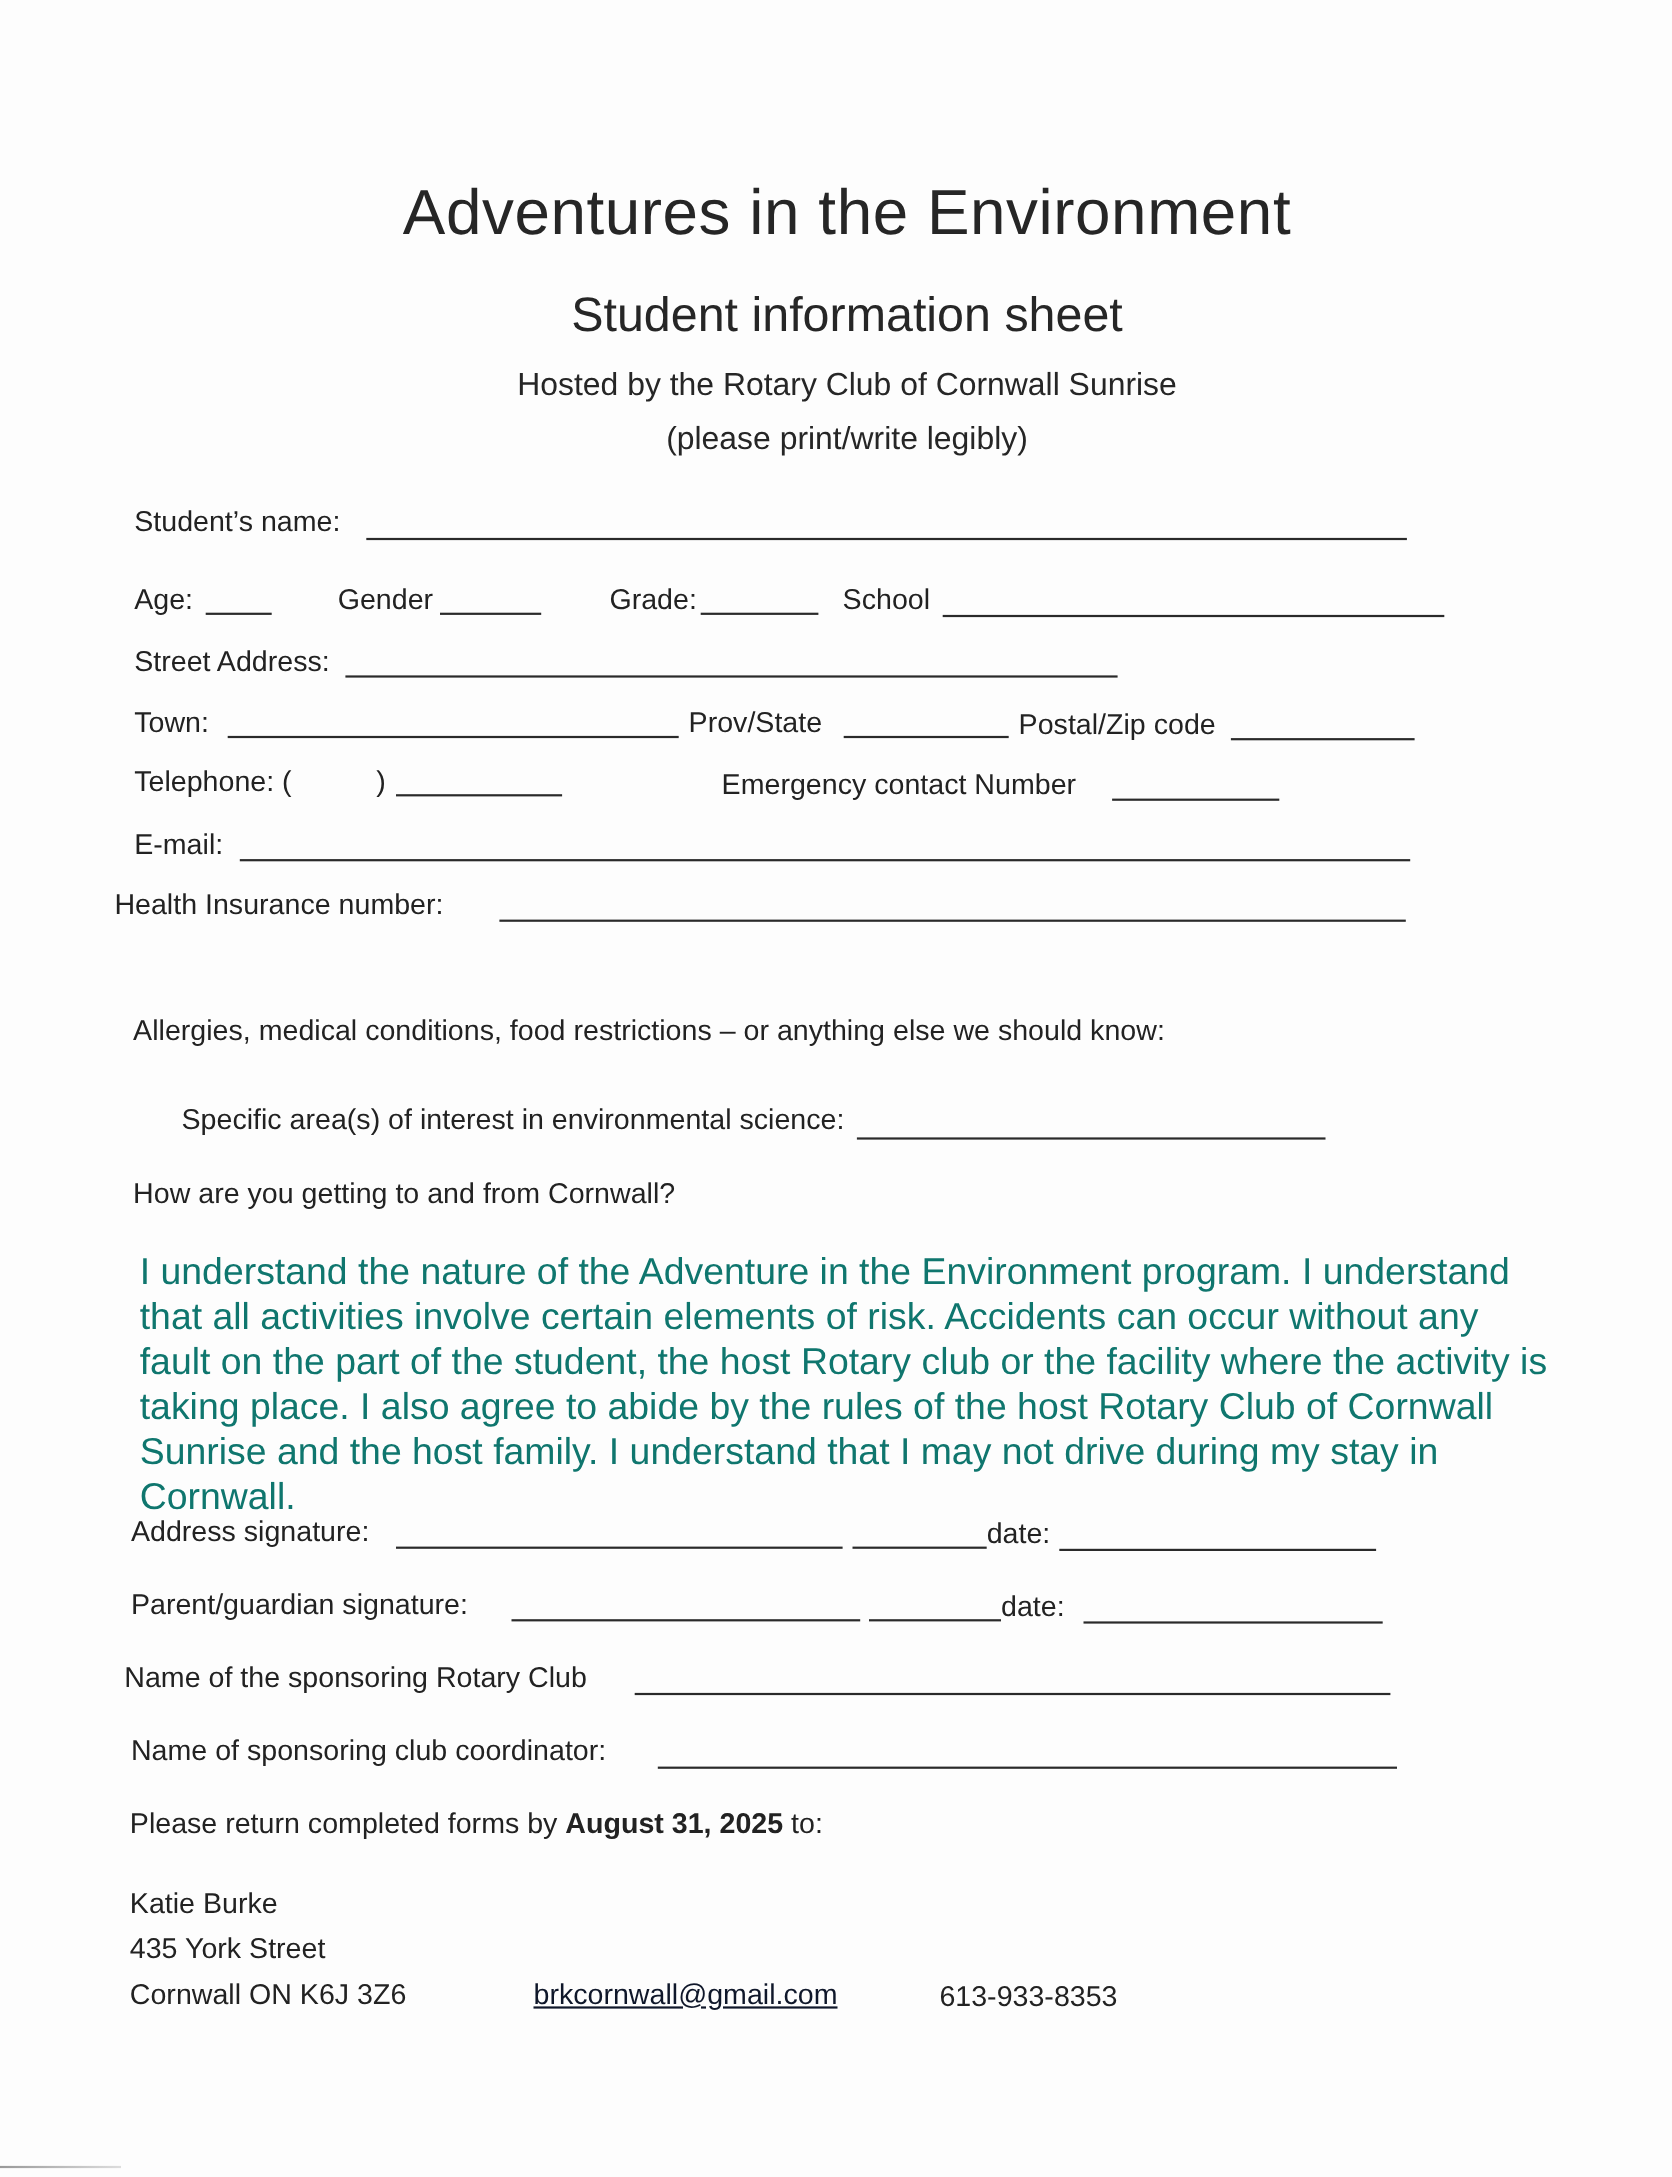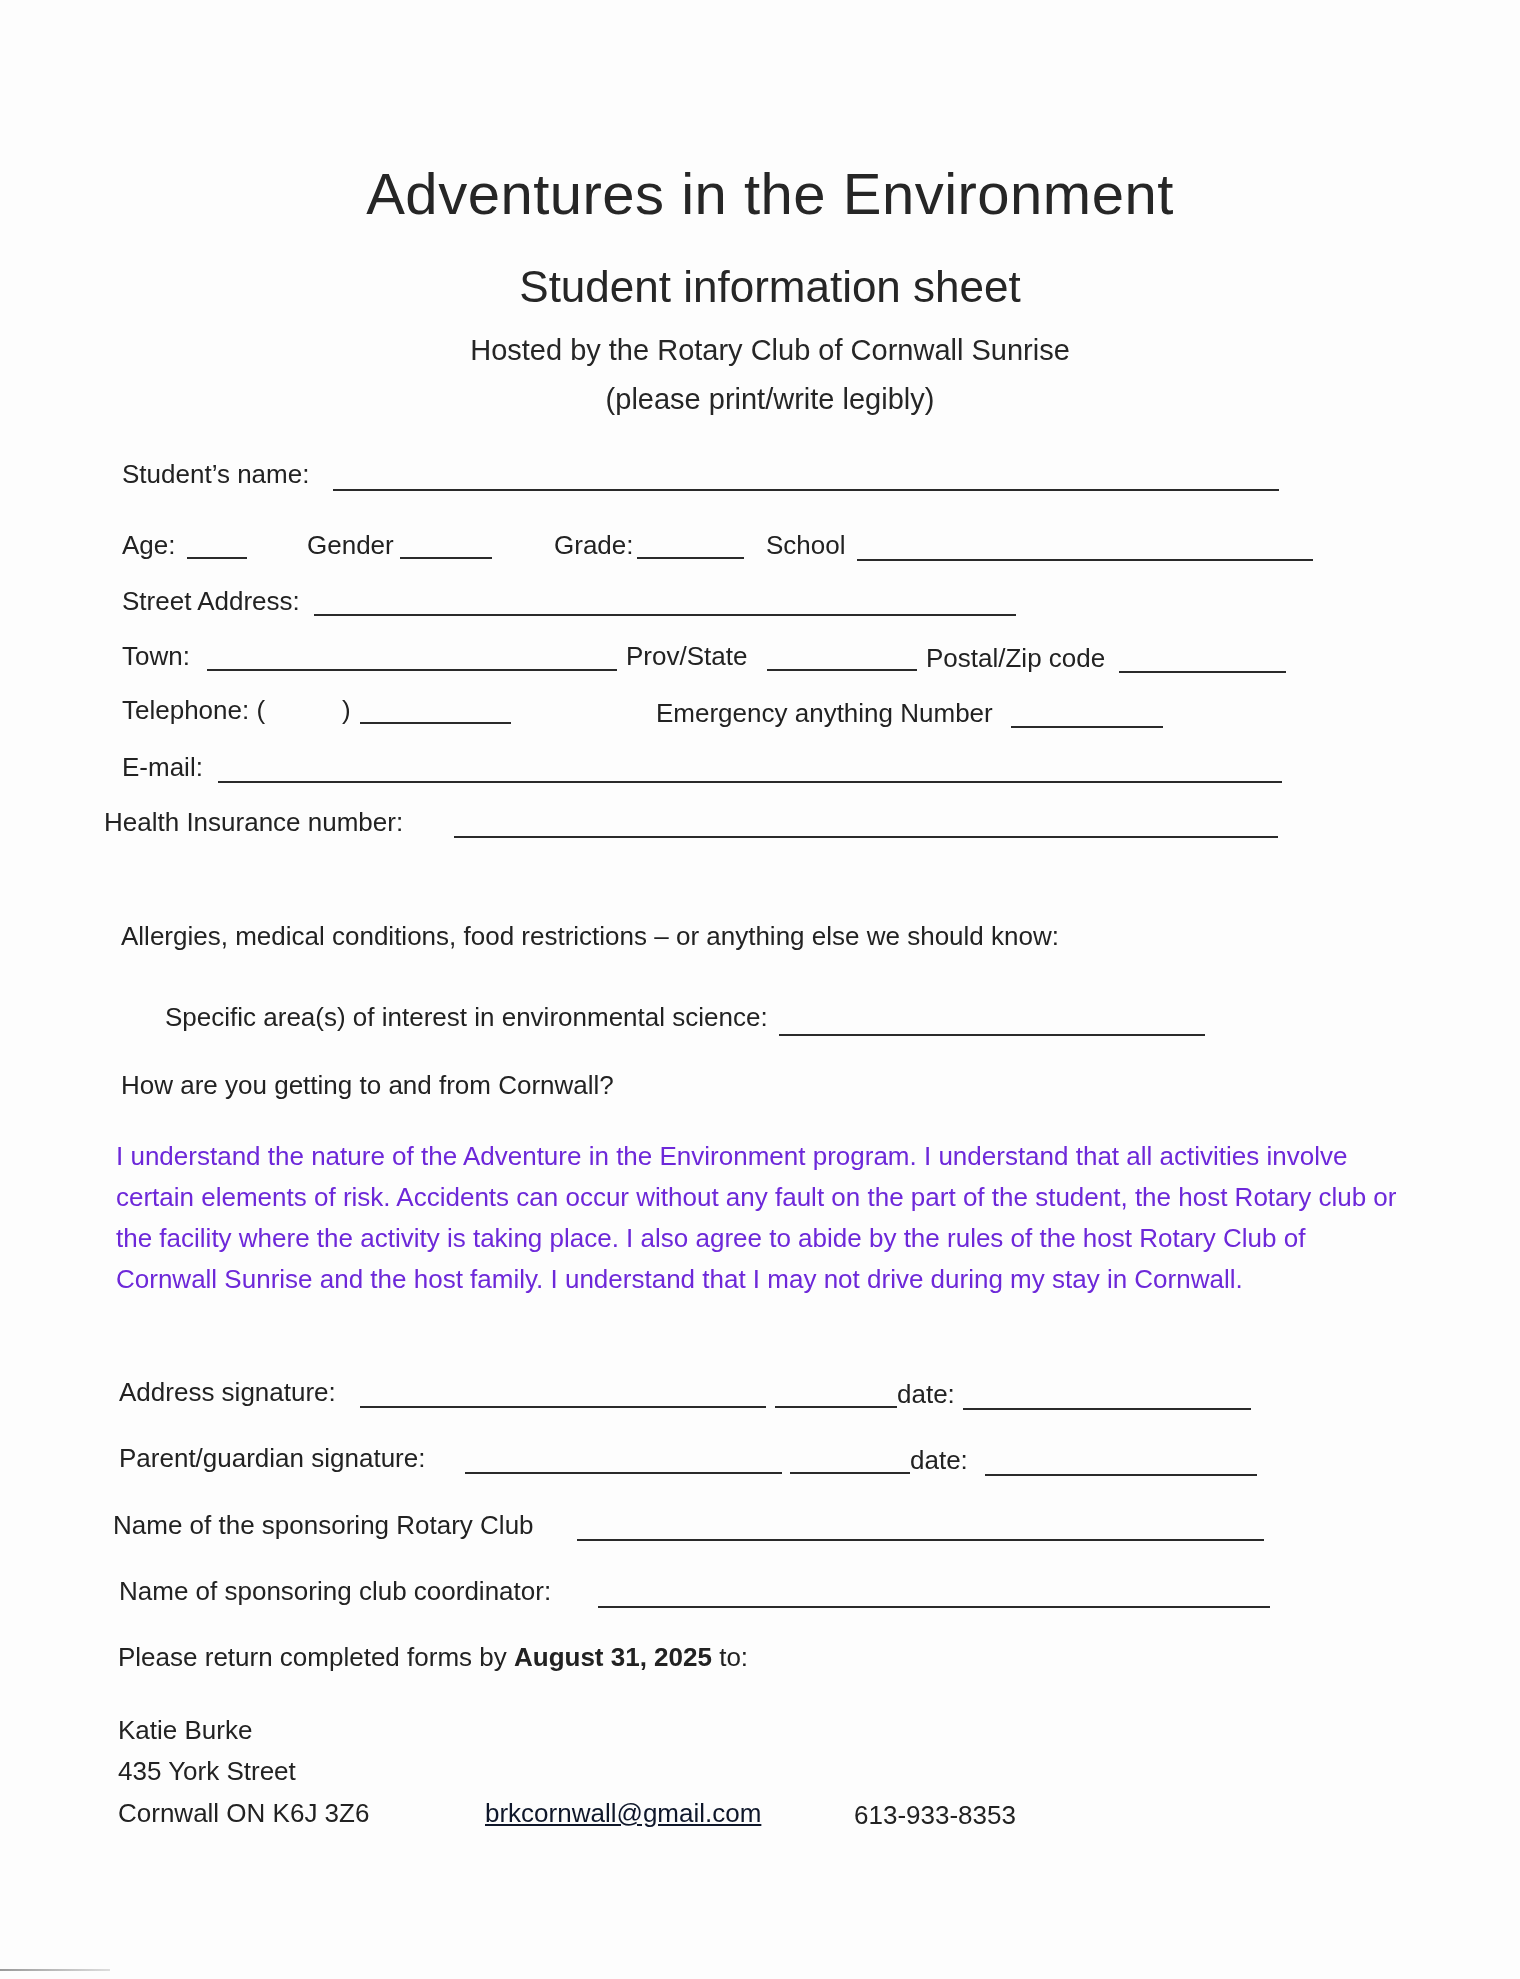--- a/index.html
+++ b/index.html
@@ -11,21 +11,21 @@
     .page { position: absolute; left: 0; top: 0; width: 1520px; height: 1979px; background: #fdfdfd; }
     .title { position: absolute; left: 0; width: 1540px; text-align: center; color: #262626; white-space: nowrap; }
     .t1 { top: 160px; font-size: 58px; letter-spacing: 0.5px; }
     .t2 { top: 262px; font-size: 44px; }
     .t3 { top: 334px; font-size: 29px; }
     .t4 { top: 383px; font-size: 29px; }
 
     .row { position: absolute; left: 0; top: 0; font-size: 26px; color: #222; white-space: nowrap; }
     .lbl { position: absolute; white-space: nowrap; }
     .blank { position: absolute; height: 0; border-bottom: 2px solid #2a2a2a; }
-    .para { position: absolute; left: 116px; top: 1136px; width: 1290px; font-size: 26px; line-height: 41px; color: #6d28d9; }
+    .para { position: absolute; left: 127px; top: 1136px; width: 1290px; font-size: 34px; line-height: 41px; color: #0f766e; }
     .bold { font-weight: bold; }
     .link { color: #0f172a; text-decoration: underline; }
     .scanline { position: absolute; left: 0; top: 1969px; width: 110px; height: 2px; background: linear-gradient(to right, #999, #ddd); }
   </style>
 </head>
 <body>
 
 <div class="page">
 
   <div class="title t1">Adventures in the Environment</div>
@@ -53,21 +53,21 @@
     <span class="lbl" style="left:122px; top:641px;">Town:</span>
     <div class="blank" style="left:207px; top:669px; width:410px;"></div>
     <span class="lbl" style="left:626px; top:641px;">Prov/State</span>
     <div class="blank" style="left:767px; top:669px; width:150px;"></div>
     <span class="lbl" style="left:926px; top:643px;">Postal/Zip code</span>
     <div class="blank" style="left:1119px; top:671px; width:167px;"></div>
 
     <span class="lbl" style="left:122px; top:695px;">Telephone: (</span>
     <span class="lbl" style="left:342px; top:695px;">)</span>
     <div class="blank" style="left:360px; top:722px; width:151px;"></div>
-    <span class="lbl" style="left:656px; top:698px;">Emergency anything Number</span>
+    <span class="lbl" style="left:656px; top:698px;">Emergency contact Number</span>
     <div class="blank" style="left:1011px; top:726px; width:152px;"></div>
 
     <span class="lbl" style="left:122px; top:752px;">E-mail:</span>
     <div class="blank" style="left:218px; top:781px; width:1064px;"></div>
 
     <span class="lbl" style="left:104px; top:807px;text-align:right;">Health Insurance number:</span>
     <div class="blank" style="left:454px; top:836px; width:824px;"></div>
 
     <span class="lbl" style="left:121px; top:921px;">Allergies, medical conditions, food restrictions – or anything else we should know:</span>
     <span class="lbl" style="left:121px; top:1002px;margin-left:44px;">Specific area(s) of interest in environmental science:</span>

